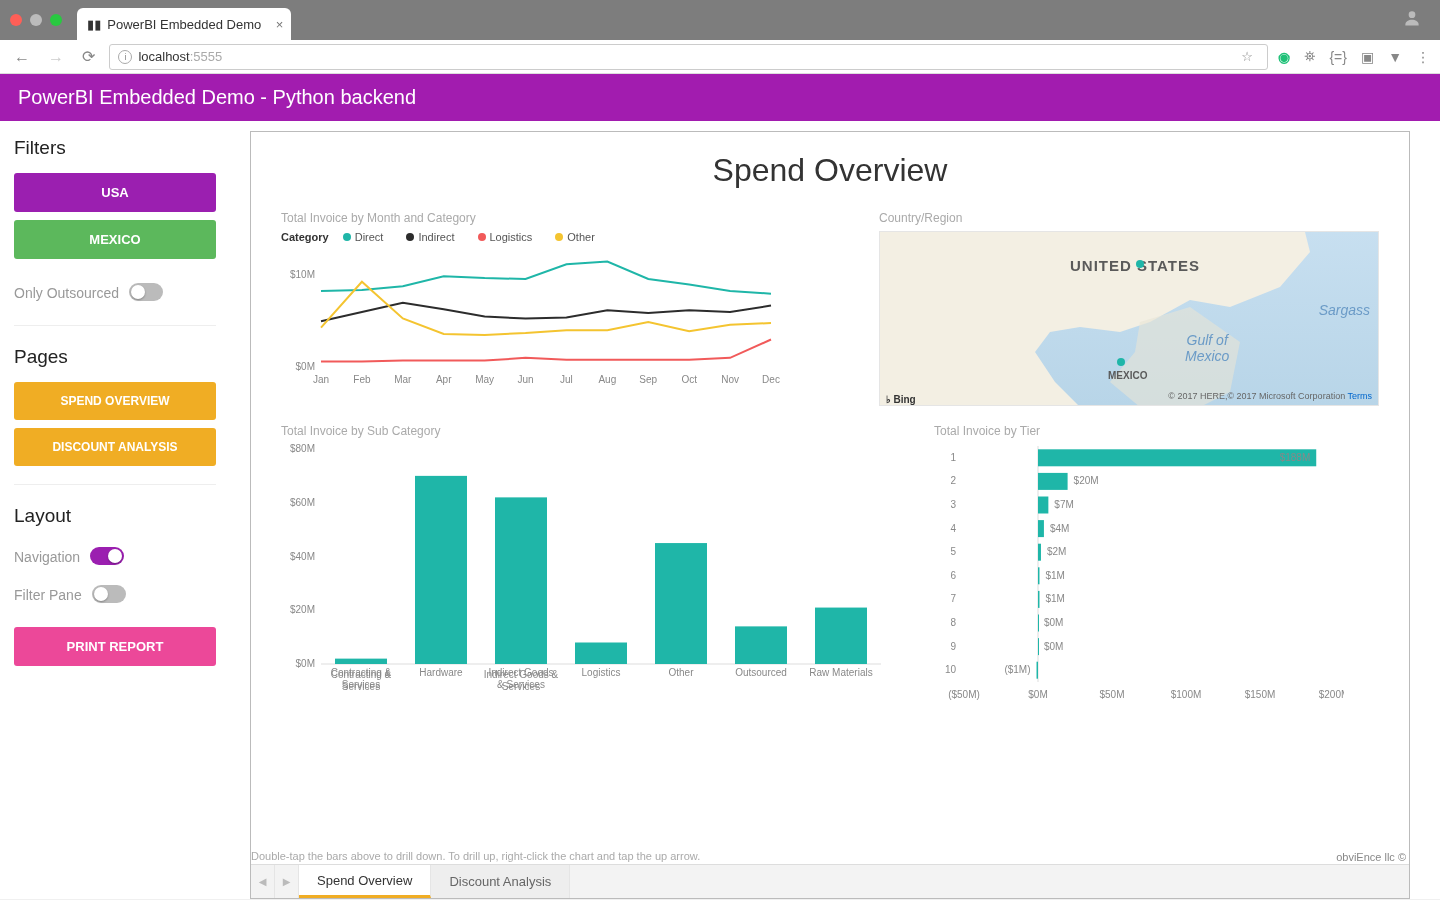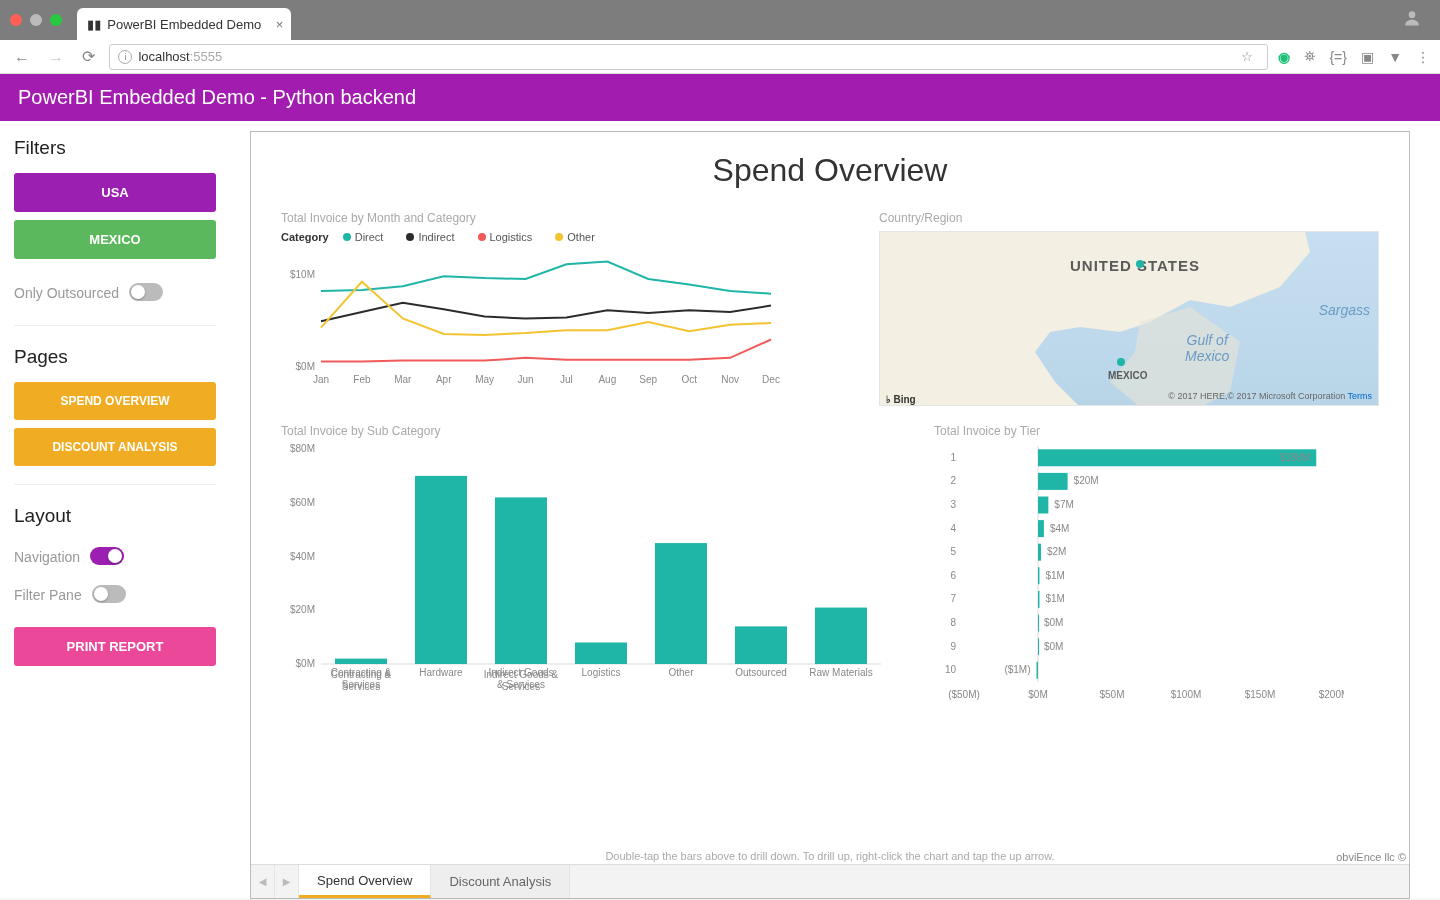--- a/index.html
+++ b/index.html
@@ -44,21 +44,21 @@
 .legend{display:flex;gap:14px;font-size:11px;align-items:flex-start;margin-bottom:6px}
 .legend-label{font-weight:bold;color:#333;font-size:11px}
 .legend-item{display:flex;align-items:center;gap:4px;color:#555}
 .dot{width:8px;height:8px;border-radius:50%}
 .map-box{position:relative;width:500px;height:175px;border:1px solid #e5e5e5;background:linear-gradient(180deg,#c7dff0 0%, #b8d5e8 100%);overflow:hidden}
 .map-text{position:absolute;font-weight:600;color:#5a5a5a;letter-spacing:1px}
 .map-point{position:absolute;width:8px;height:8px;border-radius:50%;background:#1fb6a8}
 .map-bing{position:absolute;bottom:0;left:6px;font-size:10px;color:#333;font-weight:bold}
 .map-attr{position:absolute;bottom:4px;right:6px;font-size:9px;color:#666}
 .map-attr a{color:#06c}
-.footer-hint{text-align:center;color:#aaa;font-size:11px;position:absolute;bottom:2px;left:0;right:0}
+.footer-hint{text-align:left;color:#aaa;font-size:11px;position:absolute;bottom:2px;left:0;right:0}
 .copyright{position:absolute;right:34px;bottom:36px;font-size:11px;color:#888}
 .report-tabs{height:34px;border-top:1px solid #ddd;background:#f3f3f3;display:flex;align-items:stretch}
 .tab-nav{width:24px;display:flex;align-items:center;justify-content:center;color:#bbb;border-right:1px solid #e5e5e5;font-size:10px}
 .rtab{padding:0 18px;display:flex;align-items:center;font-size:13px;color:#666;cursor:pointer;border-right:1px solid #e5e5e5;background:#eee}
 .rtab.active{background:#fff;border-bottom:3px solid #f0ad24;font-weight:500;color:#333}
 svg text{font-size:10px;fill:#888}
 .star{color:#888;margin-left:auto;margin-right:6px}
 </style>
 </head>
 <body>

